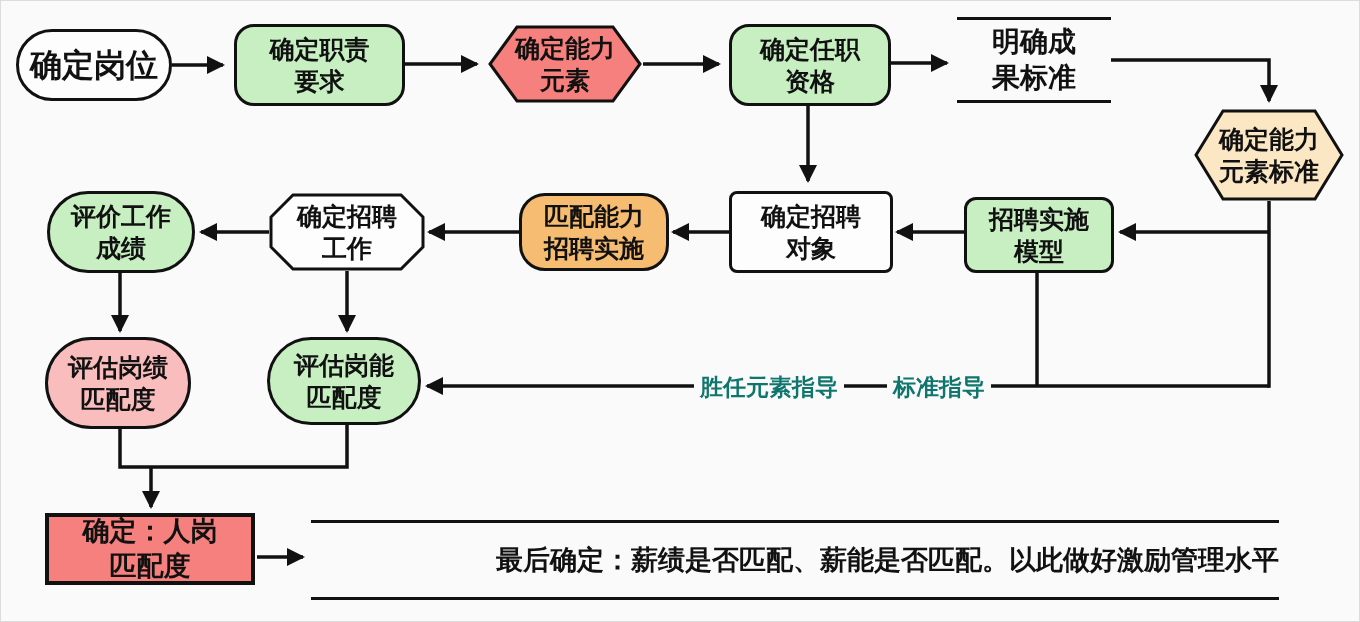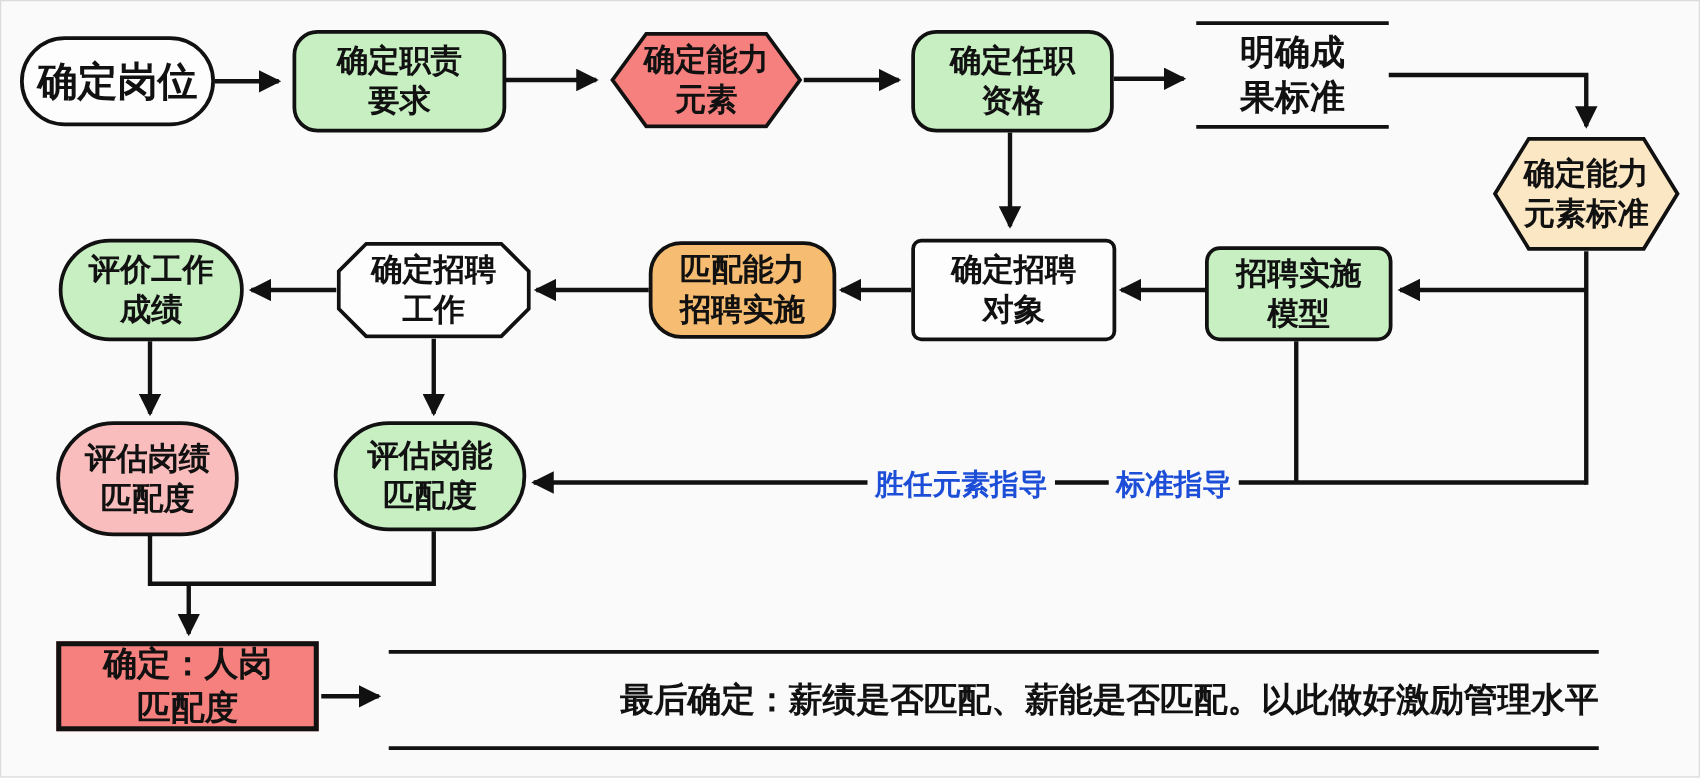--- a/index.html
+++ b/index.html
@@ -25,21 +25,21 @@
   .shape-node{border:none;background:transparent}
   .shape-node svg{position:absolute;left:0;top:0;width:100%;height:100%}
   .shape-node .lbl{position:relative;z-index:1}
   .outcome{border:none;border-top:3px solid var(--line);border-bottom:3px solid var(--line);
            background:transparent;font-weight:800;font-size:28px}
   .final-box{border:4px solid var(--line);font-weight:800;font-size:27px}
   .conclusion-bar{position:absolute;display:flex;align-items:center;justify-content:flex-end;z-index:2;
            border-top:3px solid var(--line);border-bottom:3px solid var(--line);
            font-size:27px;font-weight:700;color:#111;text-align:center}
   .edge-label{position:absolute;z-index:2;background:var(--background);padding:0 6px;
-           font-size:23px;font-weight:700;color:#1d4ed8;line-height:28px}
+           font-size:23px;font-weight:700;color:#0f766e;line-height:28px}
 </style>
 </head>
 <body>
 
 <div class="canvas">
 
   <svg class="layer" width="1360" height="622" viewBox="0 0 1360 622">
     <defs>
       <marker id="ah" markerUnits="userSpaceOnUse" markerWidth="20" markerHeight="18" refX="16" refY="9" orient="auto">
         <path d="M0,0 L18,9 L0,18 Z" style="fill:var(--line,#111)"></path>

